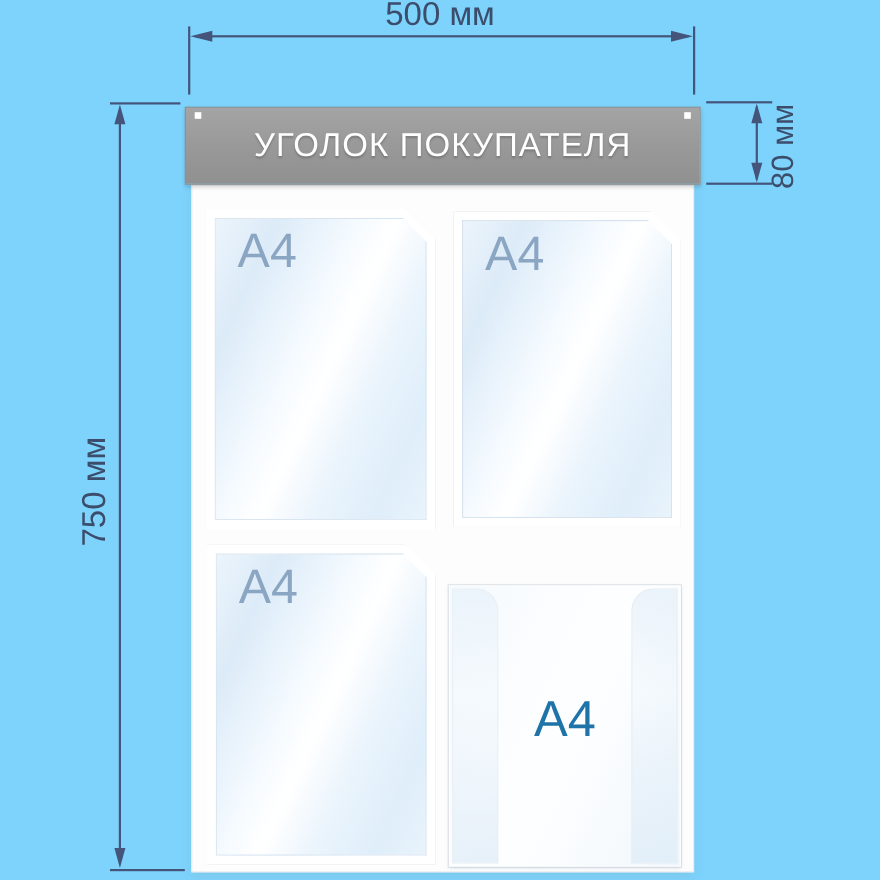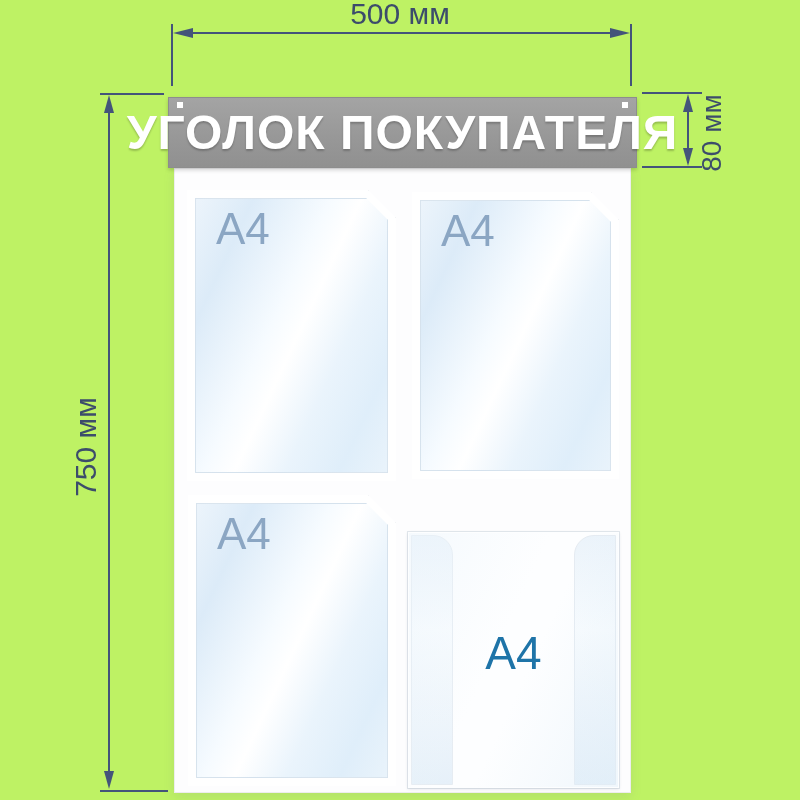--- a/index.html
+++ b/index.html
@@ -1,42 +1,42 @@
 <!DOCTYPE html>
 <html><head>
 <meta charset="utf-8">
 <style>
   :root{
     --dim:#44547a;
     --dim-text:#3c4c6b;
   }
   html,body{margin:0;padding:0;background:#ffffff;}
   body{font-family:"Liberation Sans", sans-serif;}
-  .canvas{position:relative;width:800px;height:800px;background:#bef264;overflow:hidden;}
+  .canvas{position:relative;width:800px;height:800px;background:#7dd3fc;overflow:hidden;}
 
   
   .dim-label{position:absolute;color:var(--dim-text);font-size:30px;white-space:nowrap;}
   .dim-label.rot{transform:translate(-50%,-50%) rotate(-90deg);}
   .dim-line{position:absolute;background:var(--dim);}
   .arr{position:absolute;width:0;height:0;}
   .arr.pt-left {border-top:5px solid transparent;border-bottom:5px solid transparent;border-right:20px solid var(--dim);}
   .arr.pt-right{border-top:5px solid transparent;border-bottom:5px solid transparent;border-left:20px solid var(--dim);}
   .arr.pt-up   {border-left:5px solid transparent;border-right:5px solid transparent;border-bottom:18px solid var(--dim);}
   .arr.pt-down {border-left:5px solid transparent;border-right:5px solid transparent;border-top:18px solid var(--dim);}
 
   
   .board-header{
     position:absolute;left:168px;top:97px;width:469px;height:71px;
     background:linear-gradient(180deg,#a4a4a4 0%,#989898 55%,#909090 100%);
     border:1px solid #8d8d8d;box-sizing:border-box;
     box-shadow:0 2px 4px rgba(0,0,0,0.18);
     display:flex;align-items:center;justify-content:center;
   }
   .board-header .title{
-    color:#ffffff;font-size:48px;font-weight:bold;letter-spacing:1px;
+    color:#ffffff;font-size:30px;font-weight:normal;letter-spacing:1px;
     text-shadow:0 2px 2px rgba(0,0,0,0.22);
     white-space:nowrap;
   }
   .hole{position:absolute;top:4px;width:6px;height:6px;background:#ffffff;}
   .hole.left{left:8px;}
   .hole.right{right:8px;}
 
   .board-body{
     position:absolute;left:174px;top:168px;width:457px;height:625px;
     background:#fdfdfe;border:1px solid #ededef;box-sizing:border-box;

